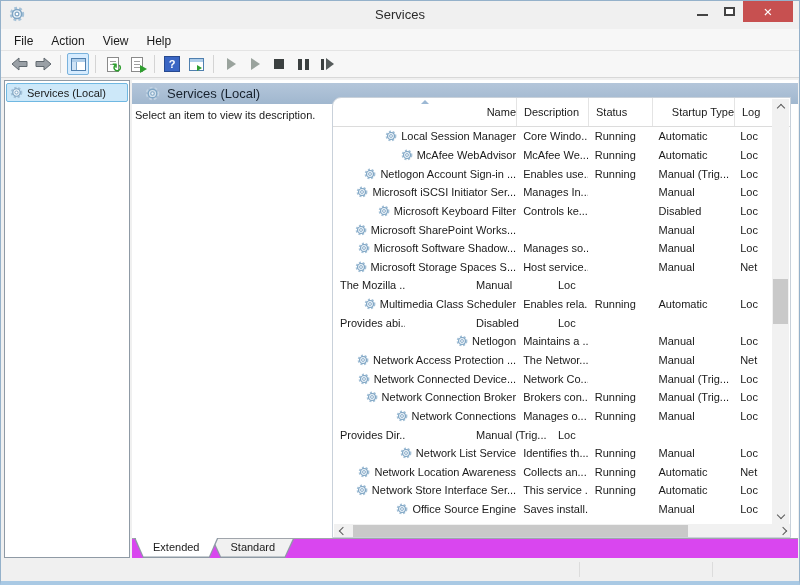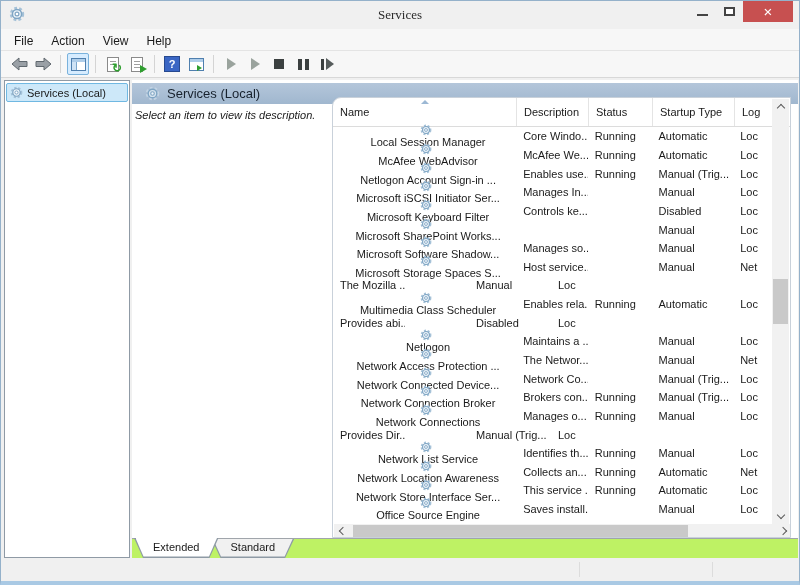--- a/index.html
+++ b/index.html
@@ -5,21 +5,21 @@
   * { box-sizing: border-box; margin: 0; padding: 0; }
   body { margin:0; background:#ffffff; font-family:"Liberation Sans", sans-serif; }
   .window {
     position:relative; width:800px; height:585px; overflow:hidden;
     background:#f0f0f0;
     border:1px solid #94b1ca; border-bottom:4px solid #a9c9e4;
   }
   
   .titlebar { position:absolute; left:0; top:0; width:798px; height:28px; background:#f0f0f0; }
   .app-icon { position:absolute; left:8px; top:5px; }
-  .win-title { position:absolute; left:0; right:0; top:0; height:28px; line-height:28px; text-align:center; font-size:13px; color:#2b2b2b;font-family:Liberation Serif, serif; }
+  .win-title { position:absolute; left:0; right:0; top:0; height:28px; line-height:28px; text-align:center; font-size:13px; color:#2b2b2b; }
   .controls { position:absolute; right:6px; top:0; display:flex; }
   .ctl { height:21px; display:flex; align-items:center; justify-content:center; cursor:default; }
   .ctl-min, .ctl-max { width:27px; }
   .ctl-close { width:50px; background:#c75050; color:#fff; font-size:15px; }
   .glyph-min { display:block; width:11px; height:2px; background:#444; margin-top:6px; }
   .glyph-max { display:block; width:11px; height:9px; border:2px solid #444; background:#fff; }
   
   .menubar { position:absolute; left:0; top:28px; width:798px; height:22px; background:#f7f7f7; border-bottom:1px solid #e4e4e4; display:flex; align-items:flex-end; padding-left:4px; }
   .menu-item { font-size:12px; color:#1a1a1a; padding:2px 9px; }
   
@@ -46,48 +46,48 @@
   .restart b { display:block; width:0; height:0; border-top:6px solid transparent; border-bottom:6px solid transparent; border-left:8px solid #565c5c; }
   
   .tree { position:absolute; left:3px; top:79px; width:126px; height:478px; background:#fff; border:1px solid #8f9aa5; }
   .tree-item { margin:2px 1px; height:19px; display:flex; align-items:center; font-size:11px; color:#1a1a1a; padding-left:3px; }
   .tree-item.selected { background:#cde8f9; border:1px solid #70b8e2; border-radius:2px; }
   .tree-item .lbl { margin-left:4px; }
   
   .pane-right { position:absolute; left:131px; top:79px; width:666px; height:478px; background:#fff; }
   .band { position:absolute; left:0; top:3px; width:666px; height:21px; background:linear-gradient(#b4c6da,#a0b7cf); display:flex; align-items:center; padding-left:13px; }
   .band-title { margin-left:7px; font-size:13px; color:#18222e; }
-  .desc-prompt { position:absolute; left:3px; top:29px; width:195px; font-size:11px; color:#1a1a1a;font-style:italic; }
+  .desc-prompt { position:absolute; left:3px; top:29px; width:195px; font-size:11px; color:#1a1a1a; }
   
   .list-panel { position:absolute; left:200px; top:17px; width:459px; height:441px; background:#fff; border:1px solid #c9d1da; border-radius:9px 0 0 0; overflow:hidden; }
   .hdr { display:flex; height:29px; border-bottom:1px solid #dcdcdc; }
   .hdr-cell { position:relative; font-size:11px; color:#1a1a1a; border-right:1px solid #e4e4e4; display:flex; align-items:center; padding-left:7px; }
   .sort-arrow { position:absolute; top:2px; left:50%; margin-left:-4px; width:0; height:0; border-left:4px solid transparent; border-right:4px solid transparent; border-bottom:4px solid #9cb8d4; }
-  .c-name { width:184px; } .c-desc { width:72px; } .c-status { width:64px; } .c-startup { width:82px; } .c-log { width:40px; border-right:none !important; }
+  .c-name { width:184px;justify-content:flex-end; } .c-desc { width:72px; } .c-status { width:64px; } .c-startup { width:82px;justify-content:flex-end; } .c-log { width:40px; border-right:none !important; }
   .rows { position:absolute; left:0; top:29px; width:440px; }
   .row { display:flex; height:18.65px; align-items:center; }
   .cell { font-size:11px; color:#1a1a1a; white-space:nowrap; overflow:hidden; padding-left:7px; }
-  .cell.c-name { display:flex; align-items:center; padding-left:3px;flex-direction:column; }
+  .cell.c-name { display:flex; align-items:center; padding-left:3px; }
   .cell .nm { margin-left:4px; white-space:nowrap; }
   
   .vscroll { position:absolute; right:1px; top:1px; width:17px; height:425px; background:#f1f1f1; }
   .vthumb { position:absolute; left:1px; top:180px; width:15px; height:45px; background:#c9c9c9; }
   .sbtn { position:absolute; left:0; width:17px; height:15px; display:flex; align-items:center; justify-content:center; background:#f1f1f1; }
   .sbtn.up { top:0; } .sbtn.down { bottom:0; }
   .chev { display:block; width:6px; height:6px; border-right:1.6px solid #5a5a5a; border-bottom:1.6px solid #5a5a5a; }
   .chev.up { transform:rotate(-135deg); margin-top:3px; }
   .chev.down { transform:rotate(45deg); margin-bottom:3px; }
   .chev.left { transform:rotate(135deg); margin-right:-2px; }
   .chev.right { transform:rotate(-45deg); margin-left:-2px; }
   .hscroll { position:absolute; left:1px; top:426px; width:457px; height:14px; background:#f1f1f1; }
   .hbtn { position:absolute; top:0; width:15px; height:14px; display:flex; align-items:center; justify-content:center; }
   .hbtn.left { left:0; } .hbtn.right { right:0; }
   .hthumb { position:absolute; left:19px; top:1px; width:335px; height:12px; background:#c9c9c9; }
   
-  .tabs-row { position:absolute; left:0; top:458px; width:666px; height:20px; background:#bef264; border-top:1px solid #a0a5ab; display:flex; padding-left:2px; }
+  .tabs-row { position:absolute; left:0; top:458px; width:666px; height:20px; background:#d946ef; border-top:1px solid #a0a5ab; display:flex; padding-left:2px; }
   .tab { position:relative; height:19px; line-height:17px; font-size:11px; color:#1a1a1a; text-align:center; }
   .tab .shape { position:absolute; inset:0; background:#8e9aa5; clip-path:polygon(0 0,100% 0,calc(100% - 9px) 100%,9px 100%); }
   .tab .shape i { position:absolute; left:1.5px; right:1.5px; top:0; bottom:1.5px; background:#fff; clip-path:polygon(0 0,100% 0,calc(100% - 8px) 100%,8px 100%); }
   .tab.inactive .shape i { background:#f1f1f1; }
   .tab .lbl { position:relative; display:block; padding:0 19px; }
   .tab.inactive { margin-left:-7px; }
   .tab.active { z-index:2; margin-top:-1px; height:20px; line-height:18px; }
   
   .statusbar { position:absolute; left:0; top:557px; width:798px; height:23px; background:#f0f0f0; }
   .sb-sep { position:absolute; top:4px; width:1px; height:15px; background:#dcdcdc; }

